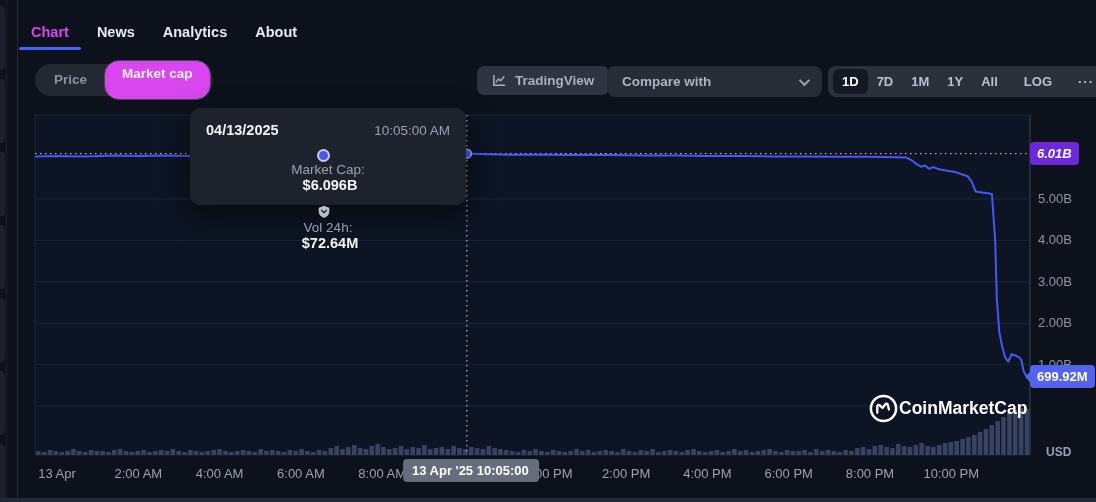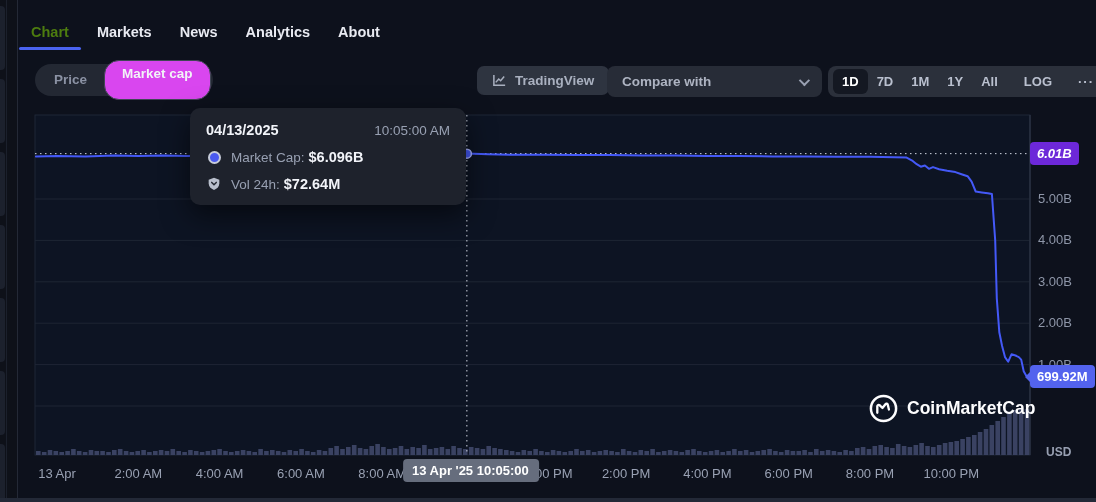--- a/index.html
+++ b/index.html
@@ -12,21 +12,21 @@
     -webkit-user-select:none; user-select:none;
   }
   
   .leftstrip { position:absolute; left:0; top:0; width:18px; height:502px; background:#0e1119; border-right:1px solid #242936; }
   .leftstrip .innerline { position:absolute; left:6px; top:0; width:1px; height:502px; background:#1b202c; }
   .lpill { position:absolute; left:-3px; width:8px; border-radius:4px; background:#1c212d; }
   
   .nav { position:absolute; left:19px; top:0; right:0; height:50px; display:flex; align-items:stretch; }
   .nav-tab { position:relative; display:flex; align-items:center; padding:14px 12px 0 12px; margin-right:4px;
              font-weight:bold; font-size:14.5px; color:#e8eaf1; cursor:pointer; }
-  .nav-tab.active { color:#4d7c0f; }
+  .nav-tab.active { color:#d946ef; }
   .nav-tab.active::after { content:""; position:absolute; left:0; right:0; bottom:0; height:3px; background:#4a63f0; border-radius:2px; }
   .nav-dot { position:absolute; top:13px; right:3px; width:6px; height:6px; border-radius:50%; }
   
   .metric-toggle { position:absolute; left:35px; top:64px; height:32px; background:#232833; border-radius:16px;
                    display:flex; align-items:center; padding:3px 2px; }
   .metric-opt { padding:0 17px; height:32px; line-height:32px; font-size:13.5px; font-weight:bold; color:#8b92a4; cursor:pointer; border-radius:15px; }
   .metric-opt.active { background:#d946ef; border:1px solid #404654; height:40px; line-height:26px; color:#f2f3f7; }
   .tv-btn { position:absolute; left:477px; top:66px; height:29px; padding:0 15px; background:#2e3440; border-radius:7px;
             display:flex; align-items:center; gap:8px; color:#a9b0bf; font-weight:bold; font-size:13.5px; cursor:pointer; }
   .compare { position:absolute; left:607px; top:66px; width:215px; height:31px; background:#272c37; border-radius:8px;
@@ -46,47 +46,46 @@
   .badge { position:absolute; left:1030px; padding:4px 7px; border-radius:4px; font-size:13px; font-weight:bold; color:#fff; white-space:nowrap; }
   .badge-last::before { content:""; position:absolute; left:-5px; top:50%; margin-top:-5px; border:5px solid transparent; border-left-width:0; }
   .xbadge { position:absolute; top:459px; transform:translateX(-50%); padding:4px 10px; border-radius:4px;
             font-size:13px; font-weight:bold; color:#fff; white-space:nowrap; }
   
   .tooltip { position:absolute; left:190px; top:108px; width:276px; height:97px; background:#1e222c; border-radius:10px;
              box-shadow:0 10px 28px rgba(0,0,0,.55); padding:14px 16px; z-index:5; }
   .tt-head { display:flex; justify-content:space-between; align-items:baseline;text-align:center; }
   .tt-date { font-weight:bold; font-size:14.5px; color:#f2f4f9; }
   .tt-time { font-size:13.5px; color:#98a0b2; }
-  .tt-row { display:flex; align-items:center; margin-top:11px; font-size:13.5px; color:#98a0b2; }
+  .tt-row { display:flex; align-items:center; margin-top:11px; font-size:13.5px; color:#98a0b2;flex-direction:column; }
   .tt-icon { width:16px; display:flex; justify-content:center; margin-right:9px; }
   .tt-dot { width:13px; height:13px; border-radius:50%; background:#4a5af0; border:2px solid #c7ccda; }
   .tt-value { font-weight:bold; color:#f2f4f9; font-size:14.5px; margin-left:4px; }
   
-  .watermark { position:absolute; left:868px; top:393px; display:flex; align-items:center; gap:8px;
+  .watermark { position:absolute; left:868px; top:393px; display:flex; align-items:center; 
                color:#fdfdfe; font-weight:bold; font-size:17.5px; z-index:2; }
   .usd { position:absolute; left:1046px; top:445px; font-size:12px; font-weight:bold; color:#98a0b2; }
   .bottombar { position:absolute; left:0; bottom:0; width:1096px; height:4px; background:#232937; }
 </style>
 <style>.badge-last::before{border-right-color:#5363ee;}</style></head>
 <body>
 
 <div class="leftstrip">
   <div class="innerline"></div>
 <div class="lpill" style="top: 6px; height: 64px;"></div>
     <div class="lpill" style="top: 79px; height: 64px;"></div>
     <div class="lpill" style="top: 152px; height: 64px;"></div>
     <div class="lpill" style="top: 225px; height: 64px;"></div>
     <div class="lpill" style="top: 298px; height: 64px;"></div>
     <div class="lpill" style="top: 371px; height: 64px;"></div>
     <div class="lpill" style="top: 444px; height: 64px;"></div>
   </div>
 
 <nav class="nav">
     <div class="nav-tab active">Chart</div>
-    <div class="nav-tab">Markets</div>
     <div class="nav-tab">News</div>
     <div class="nav-tab">Analytics</div>
     <div class="nav-tab">About</div>
   </nav>
 
 <div class="metric-toggle">
   <div class="metric-opt">Price</div>
   <div class="metric-opt active">Market cap</div>
 </div>
 

